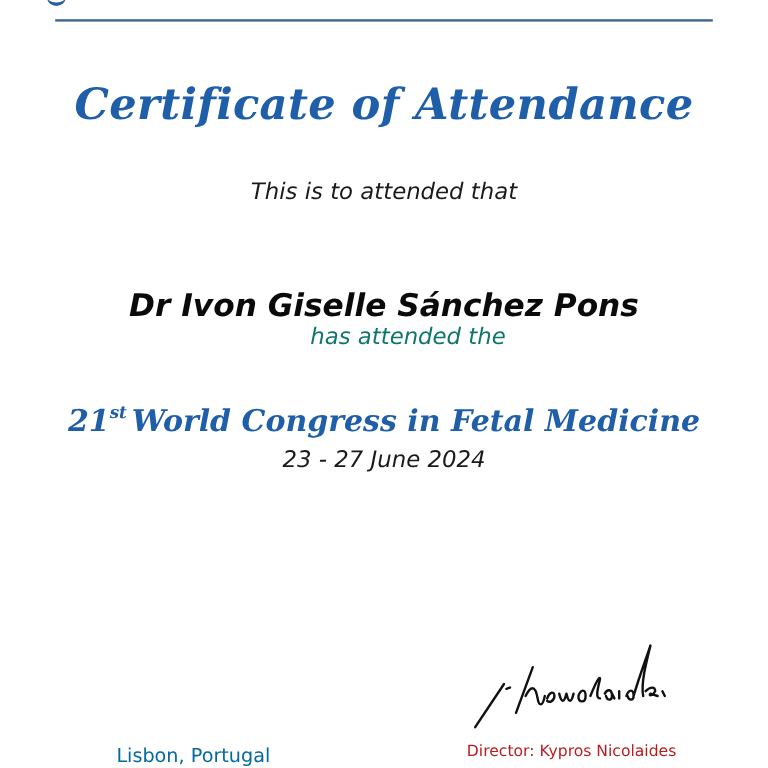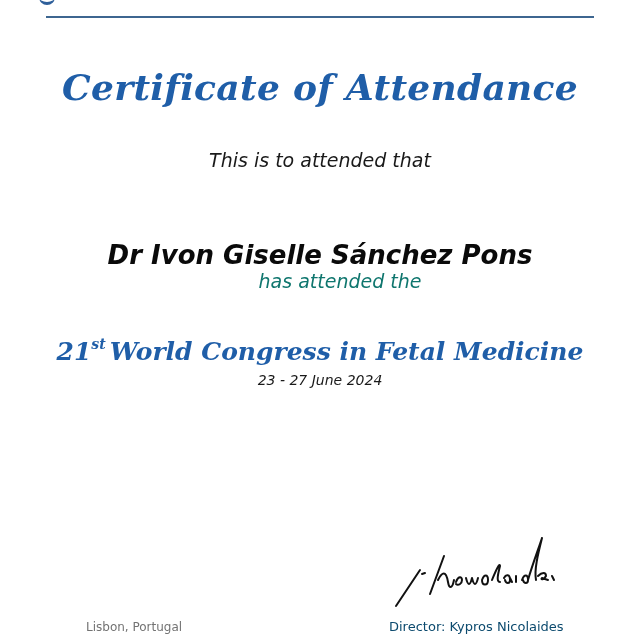--- a/index.html
+++ b/index.html
@@ -31,30 +31,30 @@
     }
     .attended {
       top: 270px; font-style: italic; font-size: 19px; color: #0f766e; padding-left: 20px;
     }
     .event {
       top: 320px; font-family: "DejaVu Serif", serif; font-style: italic; font-weight: bold;
       font-size: 25px; color: #1f5ea8; margin-top: 16px;
     }
     .event sup { font-size: 14px; vertical-align: 11px; margin-right: 4px; }
     .dates {
-      top: 372px; font-style: italic; font-size: 14px; color: #1a1a1a;
+      top: 372px; font-style: italic; font-size: 19px; color: #1a1a1a;
     }
     .signature {
       position: absolute; left: 392px; top: 530px; width: 170px; height: 80px;
     }
     .location {
-      position: absolute; left: 86px; top: 620px; font-size: 12px; color: #737373;
+      position: absolute; left: 97px; top: 620px; font-size: 16px; color: #0369a1;
     }
     .director {
-      position: absolute; left: 389px; top: 619px; font-size: 13px; color: #0c4a6e;
+      position: absolute; left: 389px; top: 619px; font-size: 13px; color: #b91c1c;
     }
   </style>
 </head>
 <body>
 
 <div class="logo-fragment"></div>
 <div class="divider"></div>
 
 <div class="center title">Certificate of Attendance</div>
 

